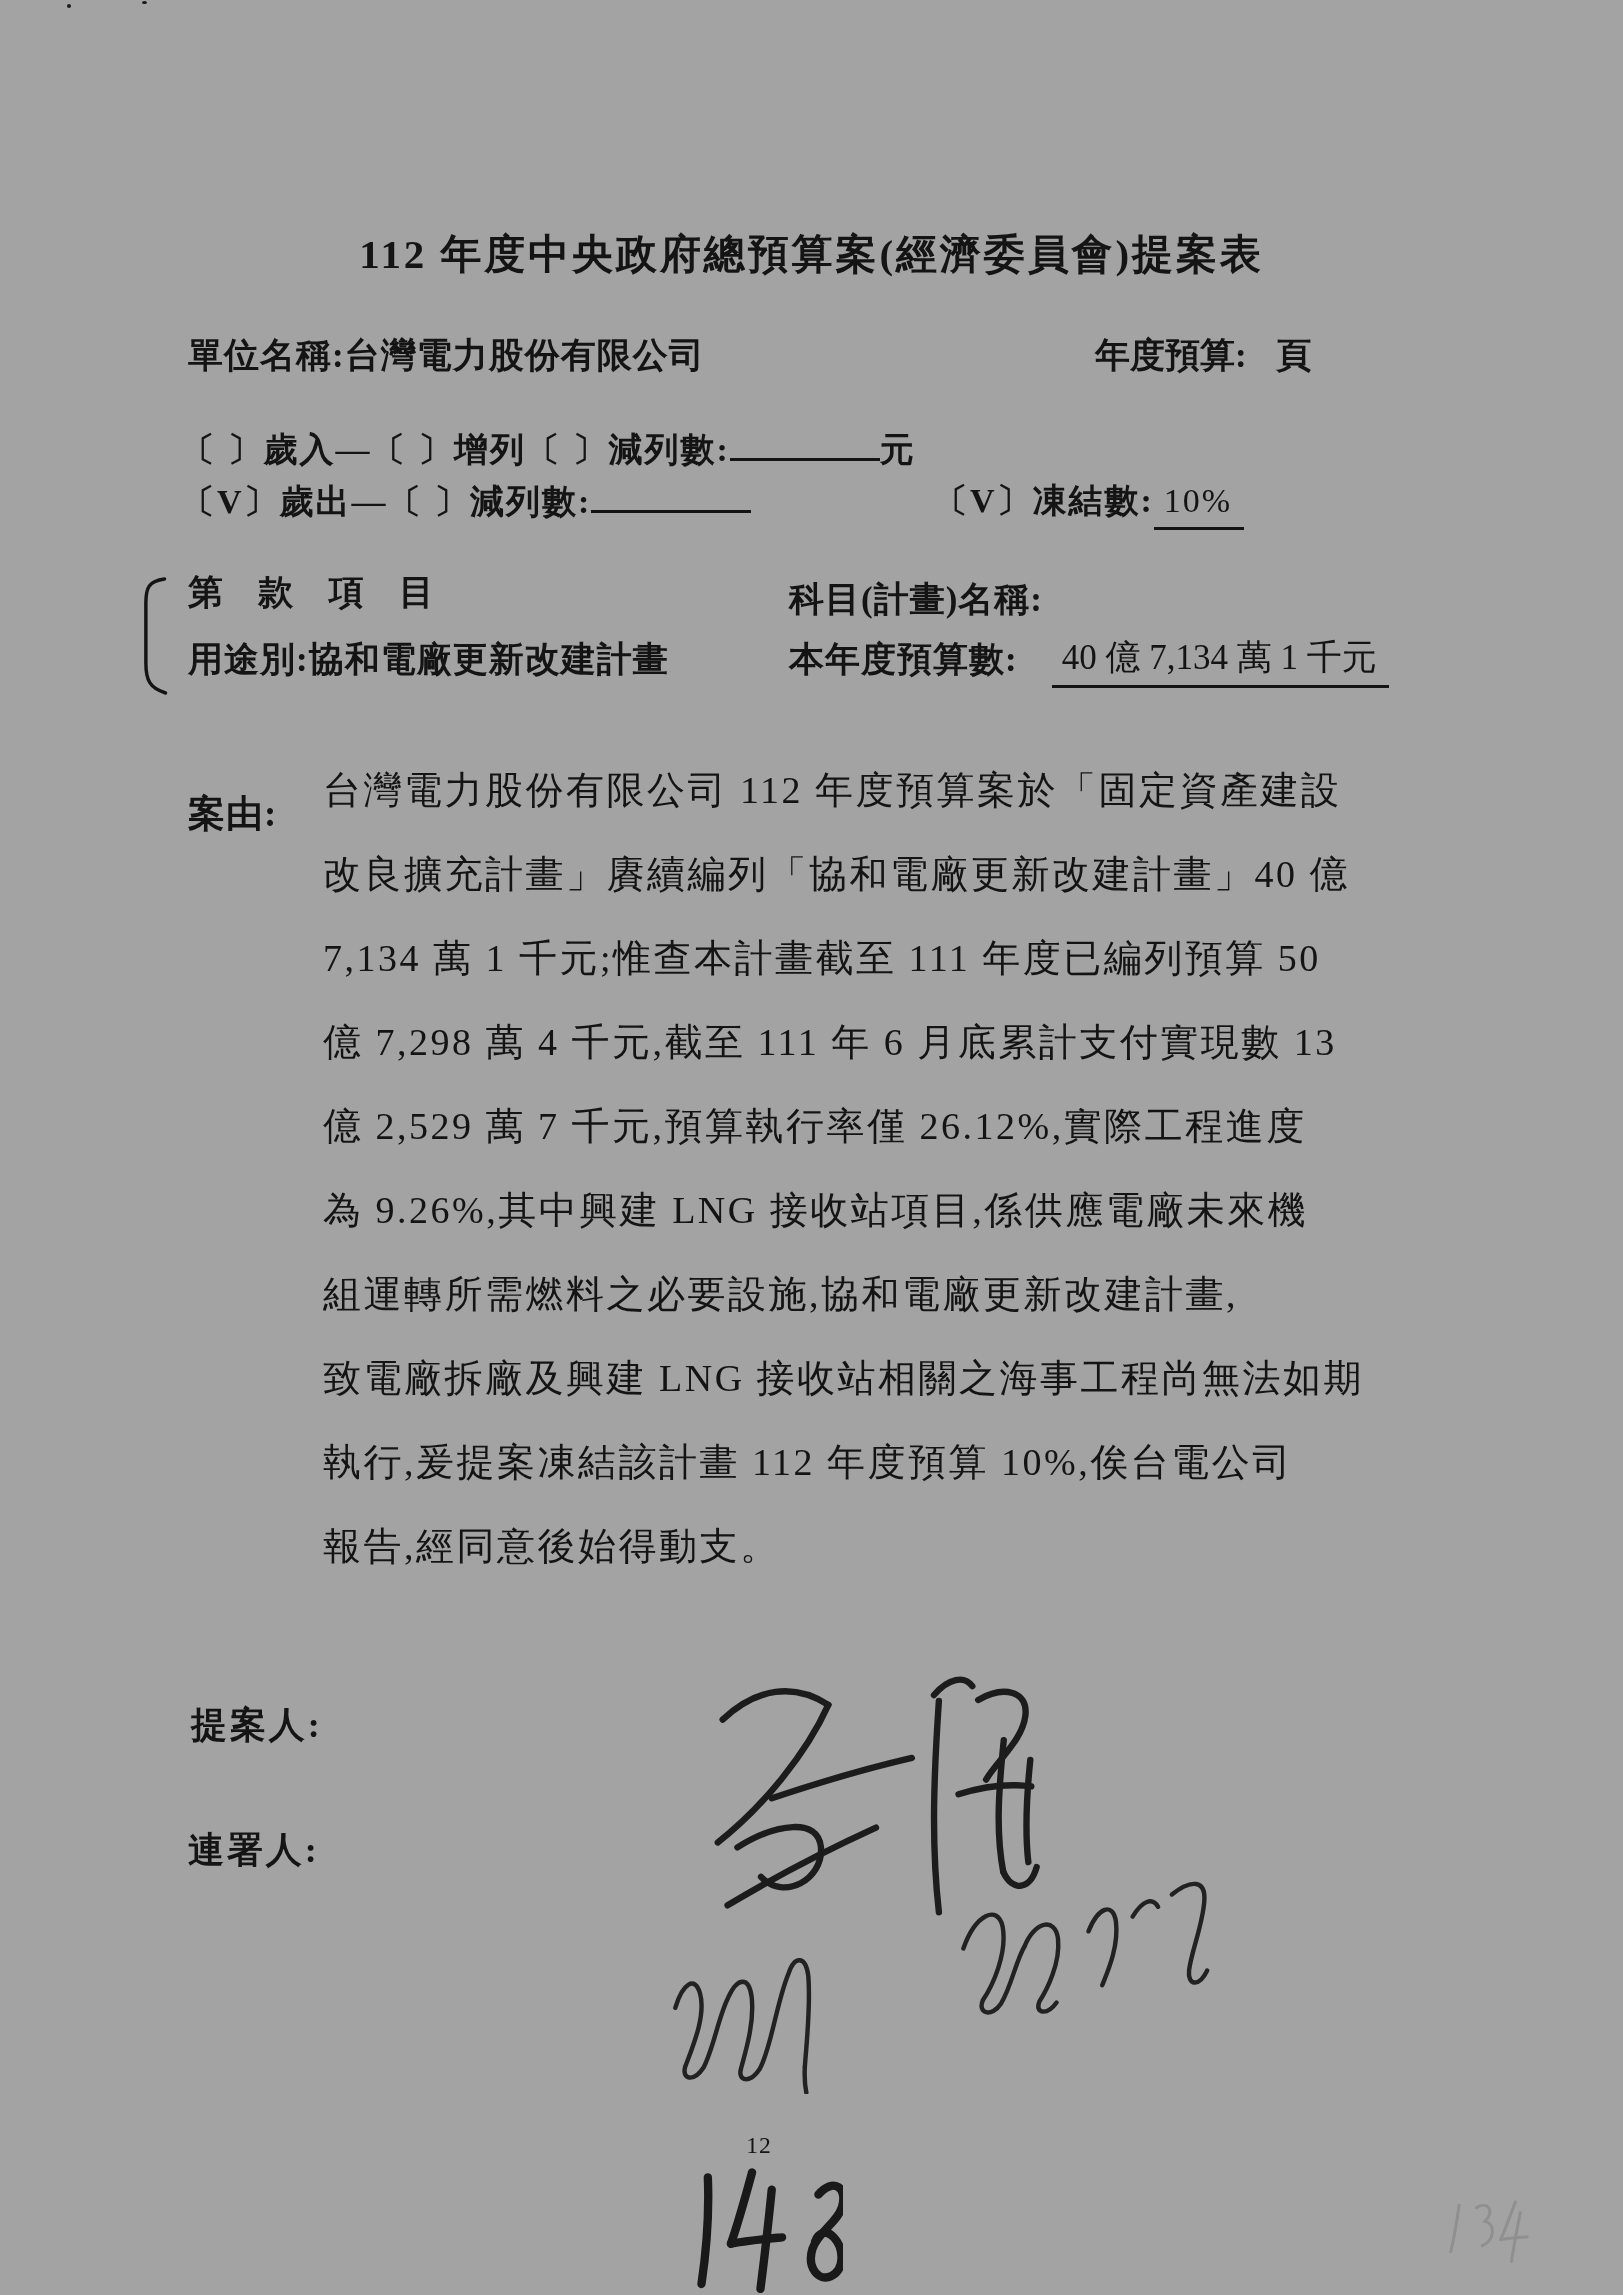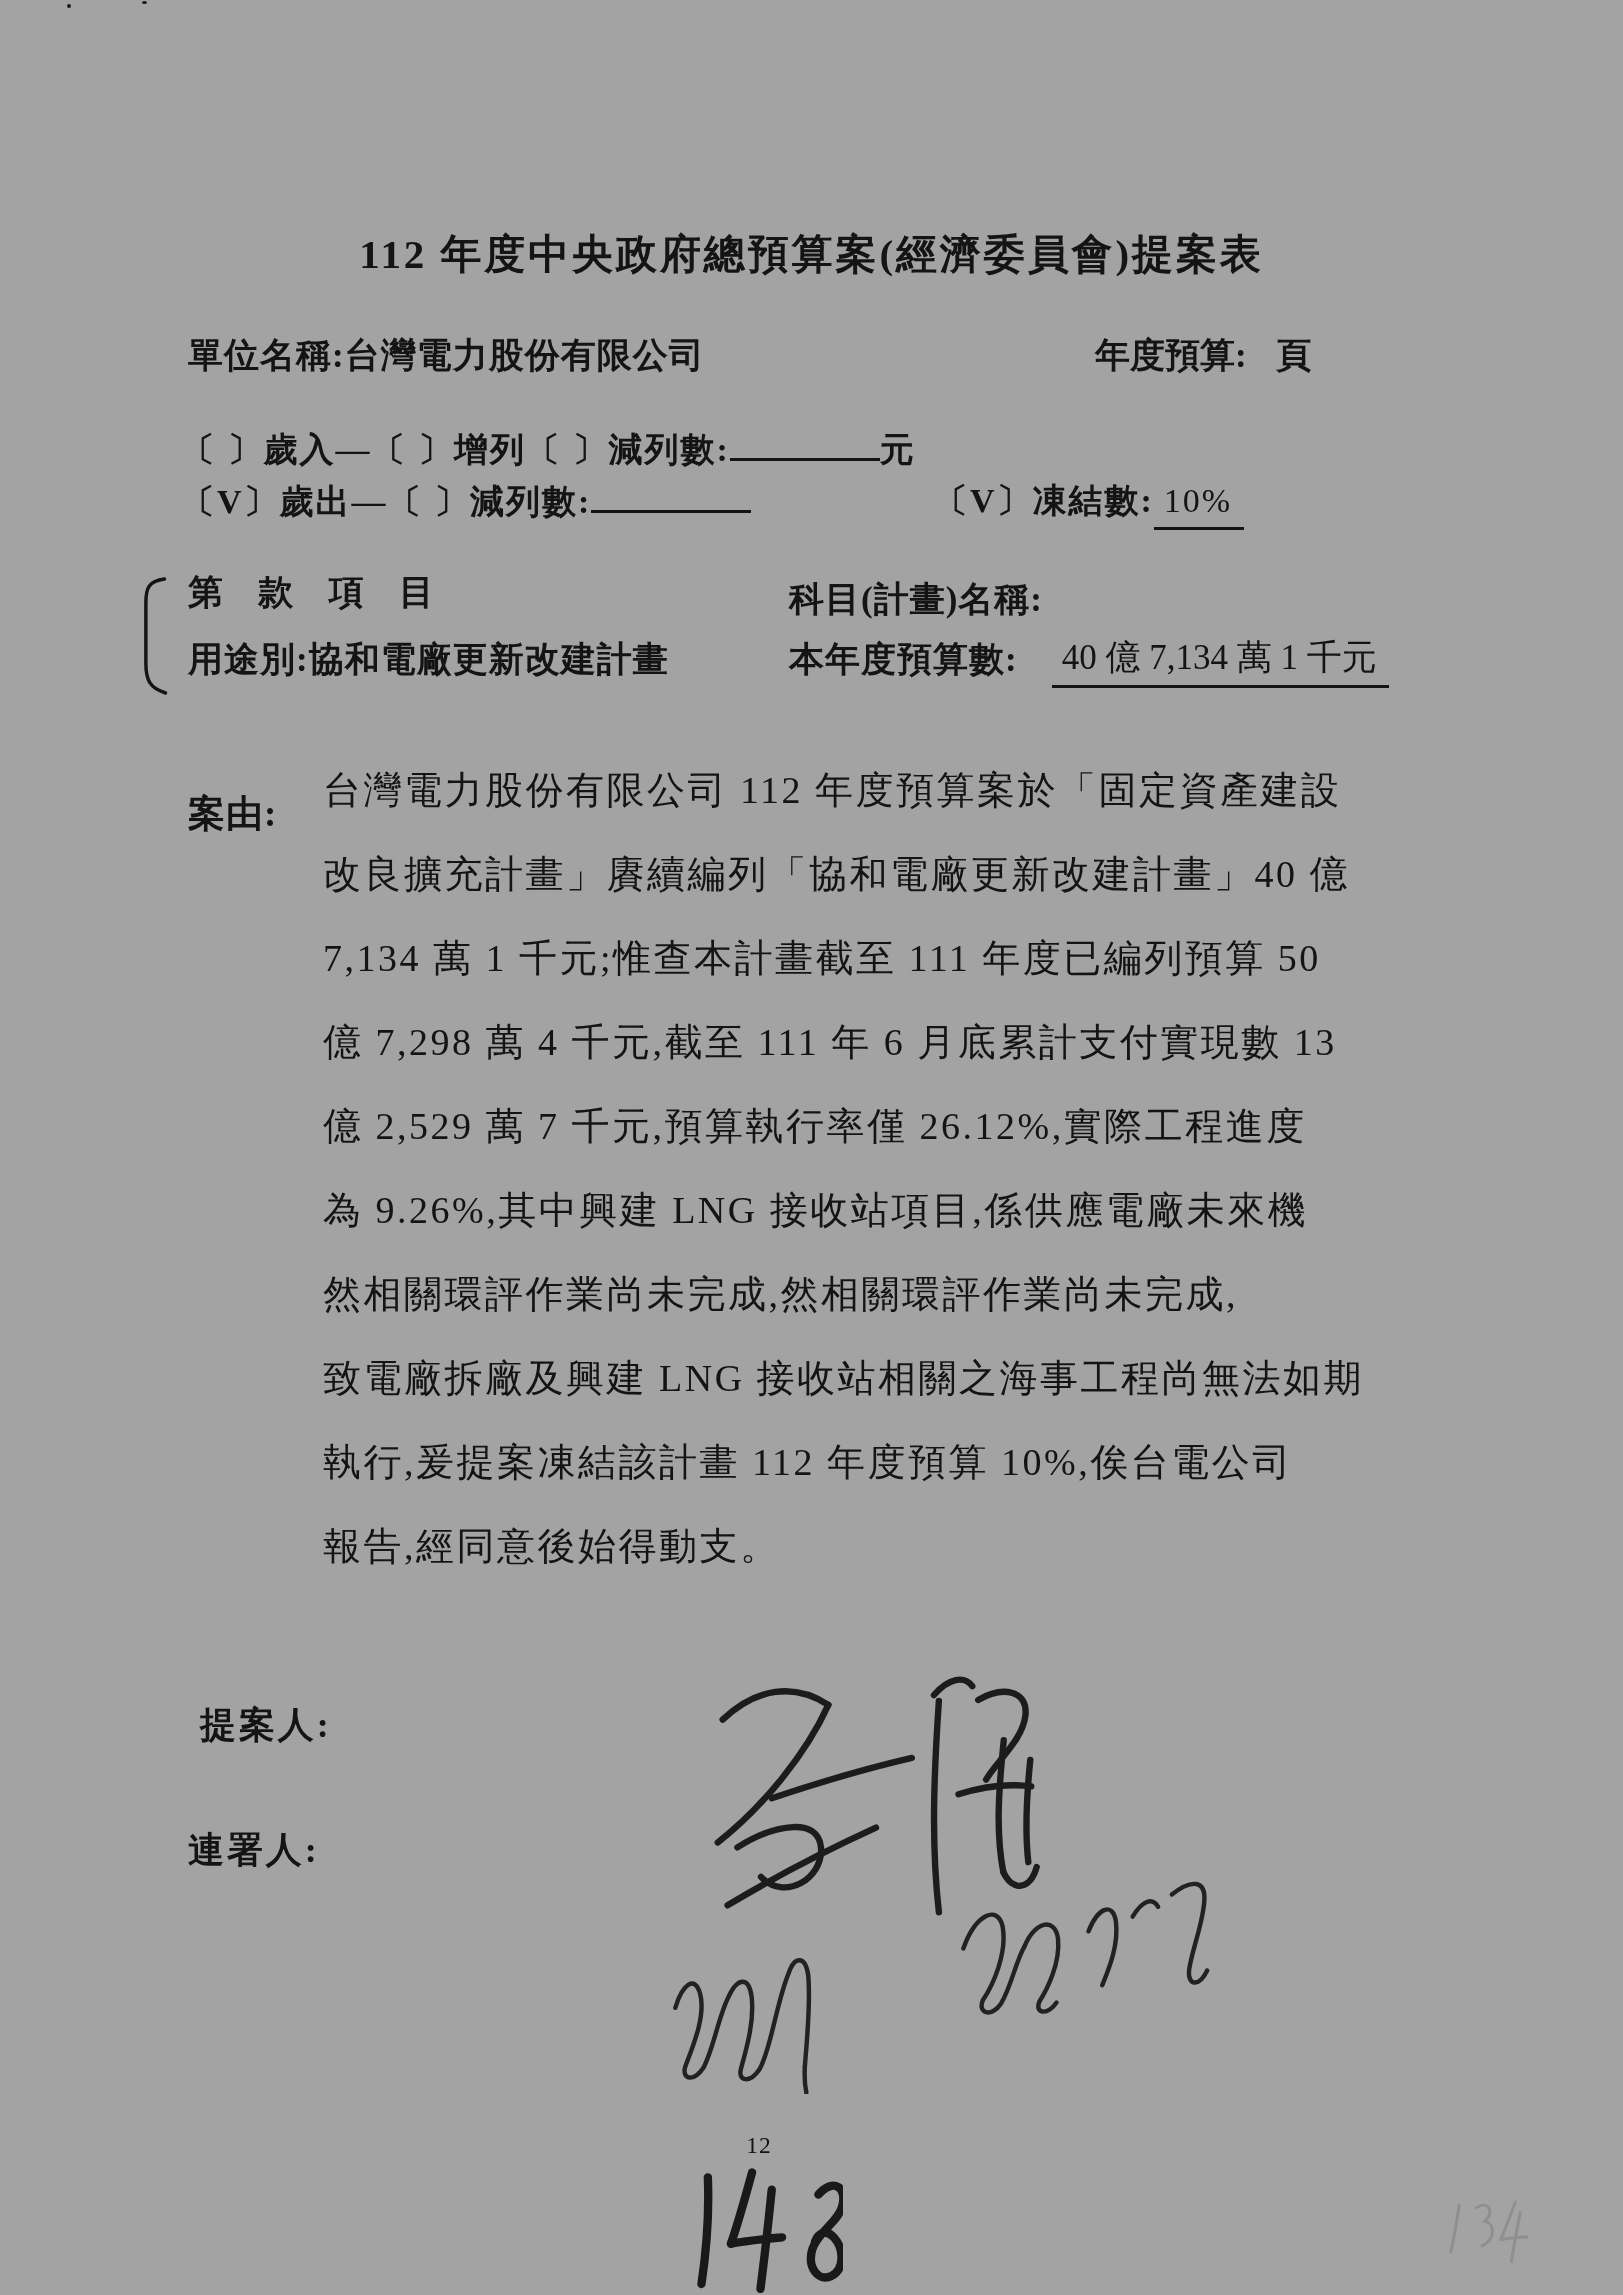--- a/index.html
+++ b/index.html
@@ -42,21 +42,21 @@
   .row-usage-left{top:636px;left:188px;font-size:35px;font-weight:bold;letter-spacing:1px;}
   .row-usage-mid{top:636px;left:789px;font-size:35px;font-weight:bold;letter-spacing:1px;}
   .row-usage-val{top:634px;left:1052px;font-size:35px;}
   .case-label{top:789px;left:188px;font-size:37px;font-weight:bold;letter-spacing:1px;text-align:right;}
   .case-text{position:absolute;top:765px;left:323px;}
   .case-line{
     height:84px;
     font-size:38px;letter-spacing:2.5px;white-space:pre;
   }
   .signer{font-size:36px;font-weight:bold;letter-spacing:2.9px;}
-  .proposer{top:1701px;left:200px;}
+  .proposer{top:1701px;left:191px;}
   .cosigner{top:1826px;left:188px;}
   .pagenum{top:2124px;left:732px;width:54px;text-align:center;font-size:23.6px;letter-spacing:1px;white-space:pre;margin-top:8px;}
   .sig{position:absolute;}
   .sig svg{display:block;}
   .speck{position:absolute;background:#1a1a1a;border-radius:50%;}
   .speck1{left:67px;top:3.9px;width:4.4px;height:4.4px;}
   .speck2{left:142px;top:1px;width:5.4px;height:3.4px;}
 </style>
 </head>
 <body>
@@ -91,21 +91,21 @@
   <div class="abs row-usage-val"><span class="uline-val">40 億 7,134 萬 1 千元</span></div>
 
   <div class="abs case-label">案由:</div>
   <div class="case-text">
       <div class="case-line">台灣電力股份有限公司 112 年度預算案於「固定資產建設</div>
       <div class="case-line">改良擴充計畫」賡續編列「協和電廠更新改建計畫」40 億</div>
       <div class="case-line">7,134 萬 1 千元;惟查本計畫截至 111 年度已編列預算 50</div>
       <div class="case-line">億 7,298 萬 4 千元,截至 111 年 6 月底累計支付實現數 13</div>
       <div class="case-line">億 2,529 萬 7 千元,預算執行率僅 26.12%,實際工程進度</div>
       <div class="case-line">為 9.26%,其中興建 LNG 接收站項目,係供應電廠未來機</div>
-      <div class="case-line">然相關環評作業尚未完成,然相關環評作業尚未完成,</div>
+      <div class="case-line">組運轉所需燃料之必要設施,協和電廠更新改建計畫,</div>
       <div class="case-line">致電廠拆廠及興建 LNG 接收站相關之海事工程尚無法如期</div>
       <div class="case-line">執行,爰提案凍結該計畫 112 年度預算 10%,俟台電公司</div>
       <div class="case-line">報告,經同意後始得動支。</div>
     </div>
 
   <div class="abs signer proposer">提案人:</div>
   <div class="abs signer cosigner">連署人:</div>
 
   <div class="sig" style="left:703px;top:1636px;">
     <svg width="344" height="290" viewBox="0 0 700 590">

